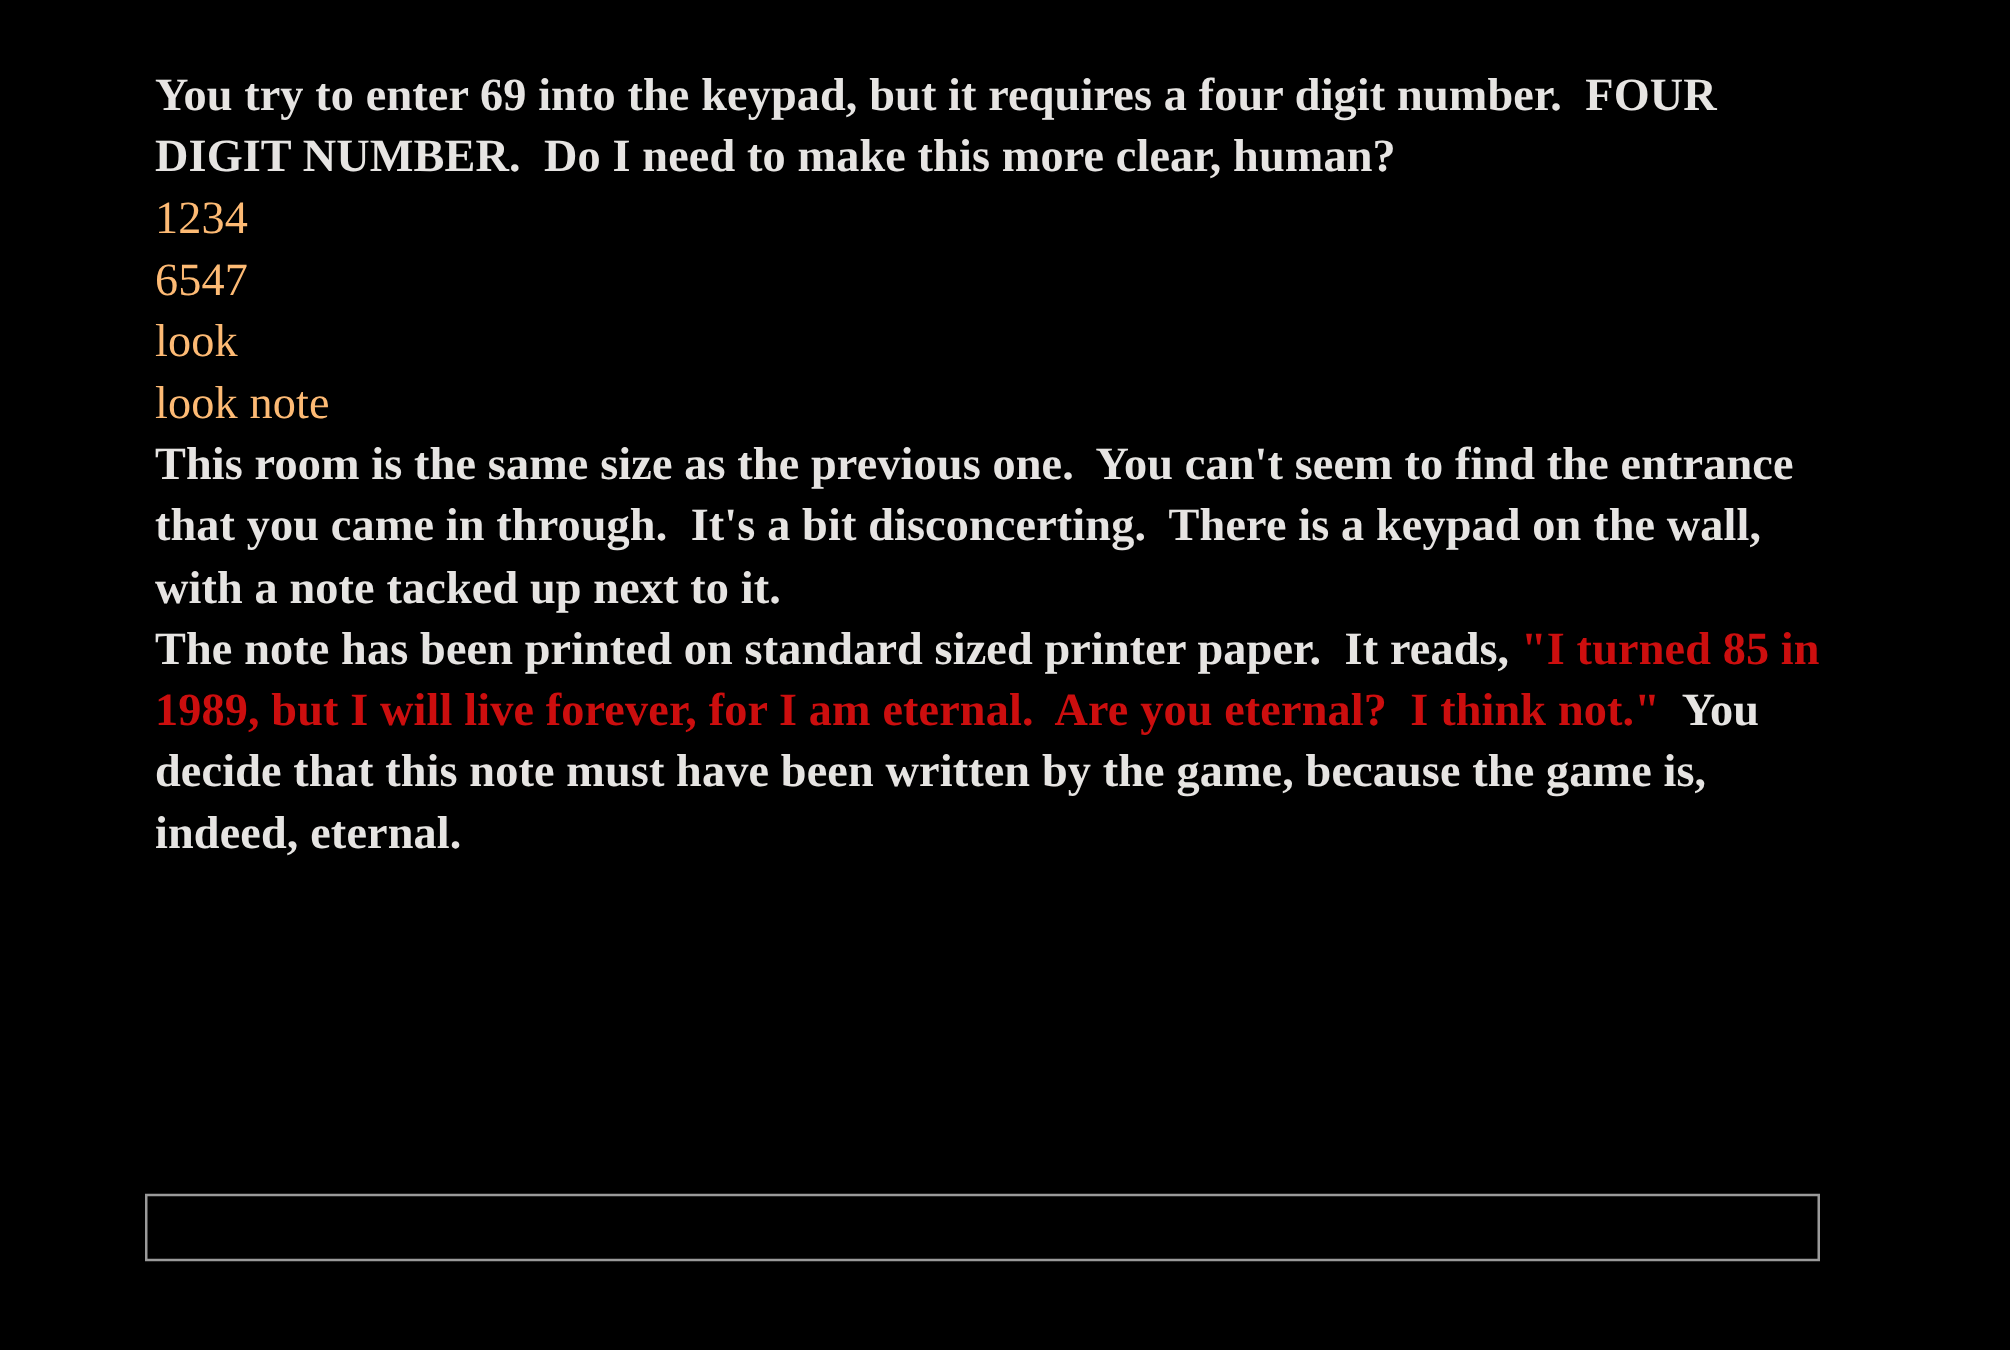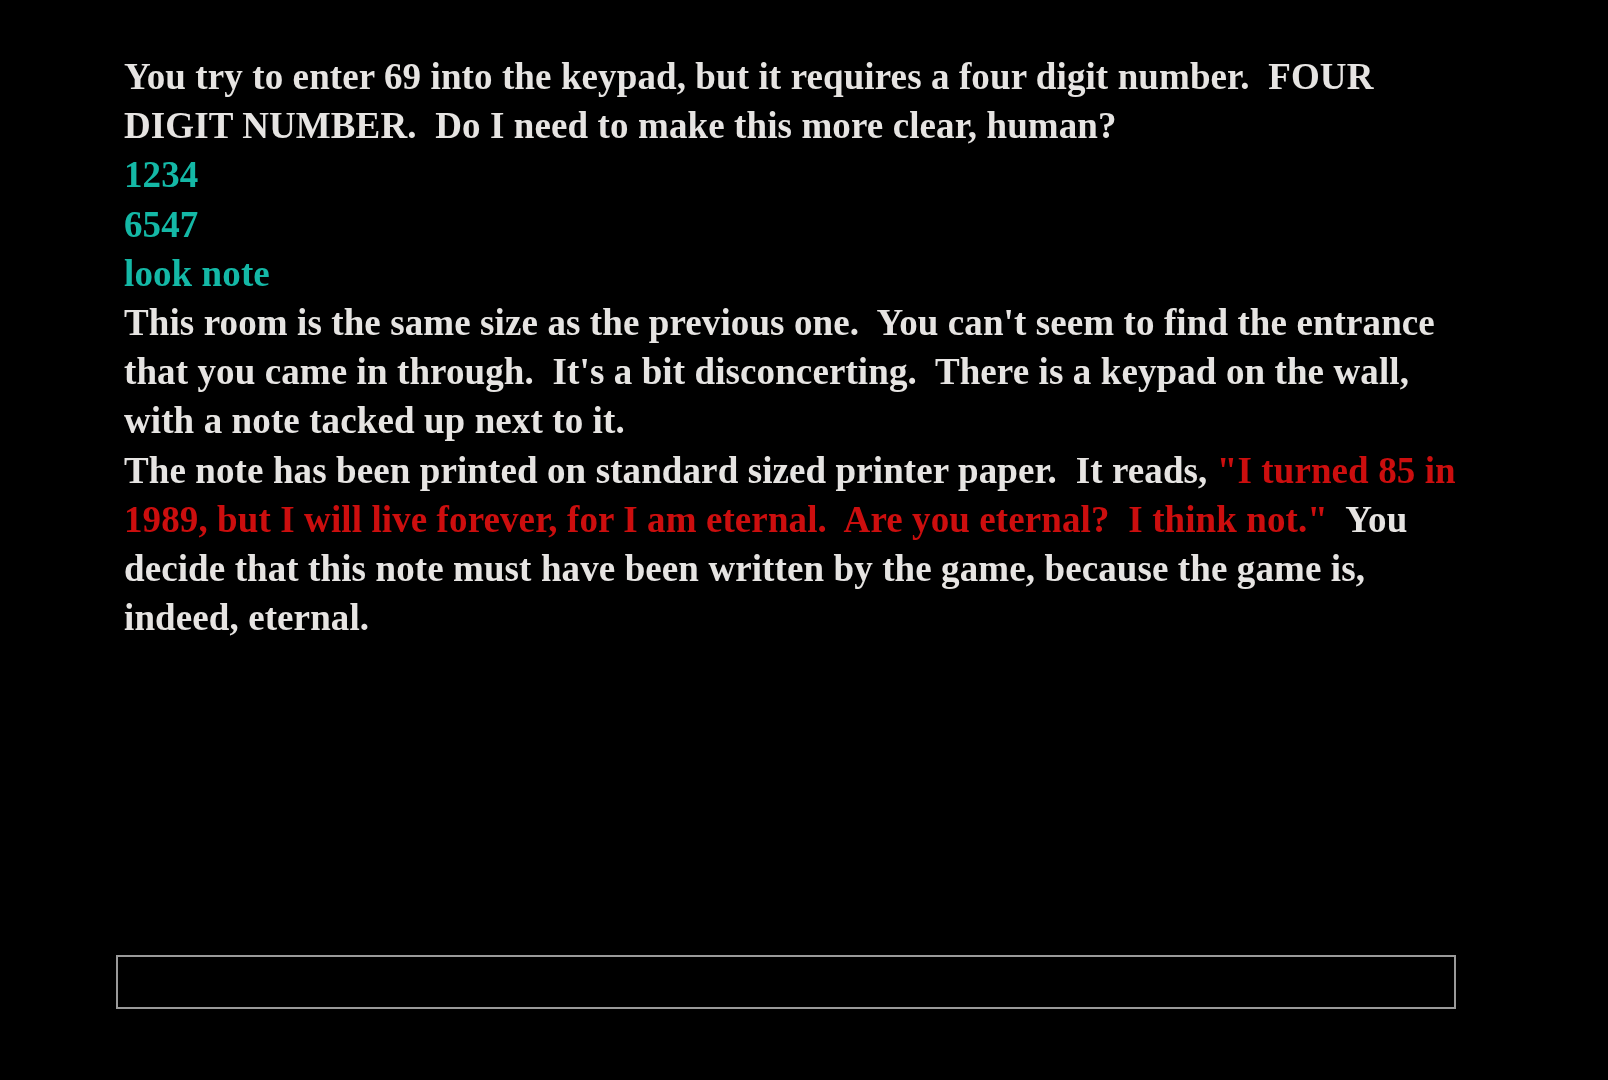--- a/index.html
+++ b/index.html
@@ -37,22 +37,22 @@
     margin: 0;
     padding: 0;
     white-space: pre-wrap;
     word-wrap: break-word;
   }
   .line.response {
     color: #e6e4e2;
     font-weight: 700;
   }
   .line.command {
-    color: #14b8a6;
-    font-weight: 700;
+    color: #fdba74;
+    font-weight: 400;
   }
   .quote-red {
     color: #cc0e0e;
   }
   #input-row {
     position: absolute;
     left: 116px;
     top: 955px;
     width: 1340px;
     height: 54px;
@@ -77,20 +77,21 @@
 </head>
 <body>
 
 <div id="game-screen">
 
   <div id="transcript">
 
     <p class="line response">You try to enter 69 into the keypad, but it requires a four digit number.  FOUR DIGIT NUMBER.  Do I need to make this more clear, human?</p>
     <p class="line command">1234</p>
     <p class="line command">6547</p>
+    <p class="line command">look</p>
     <p class="line command">look note</p>
     <p class="line response">This room is the same size as the previous one.  You can't seem to find the entrance that you came in through.  It's a bit disconcerting.  There is a keypad on the wall, with a note tacked up next to it.</p>
     <p class="line response"><span>The note has been printed on standard sized printer paper.  It reads, </span><span class="quote-red">"I turned 85 in 1989, but I will live forever, for I am eternal.  Are you eternal?  I think not."</span><span>  You decide that this note must have been written by the game, because the game is, indeed, eternal.</span></p>
 
   </div>
 
   <div id="input-row">
     <input id="command-input" type="text" placeholder="" style="">
   </div>
 

